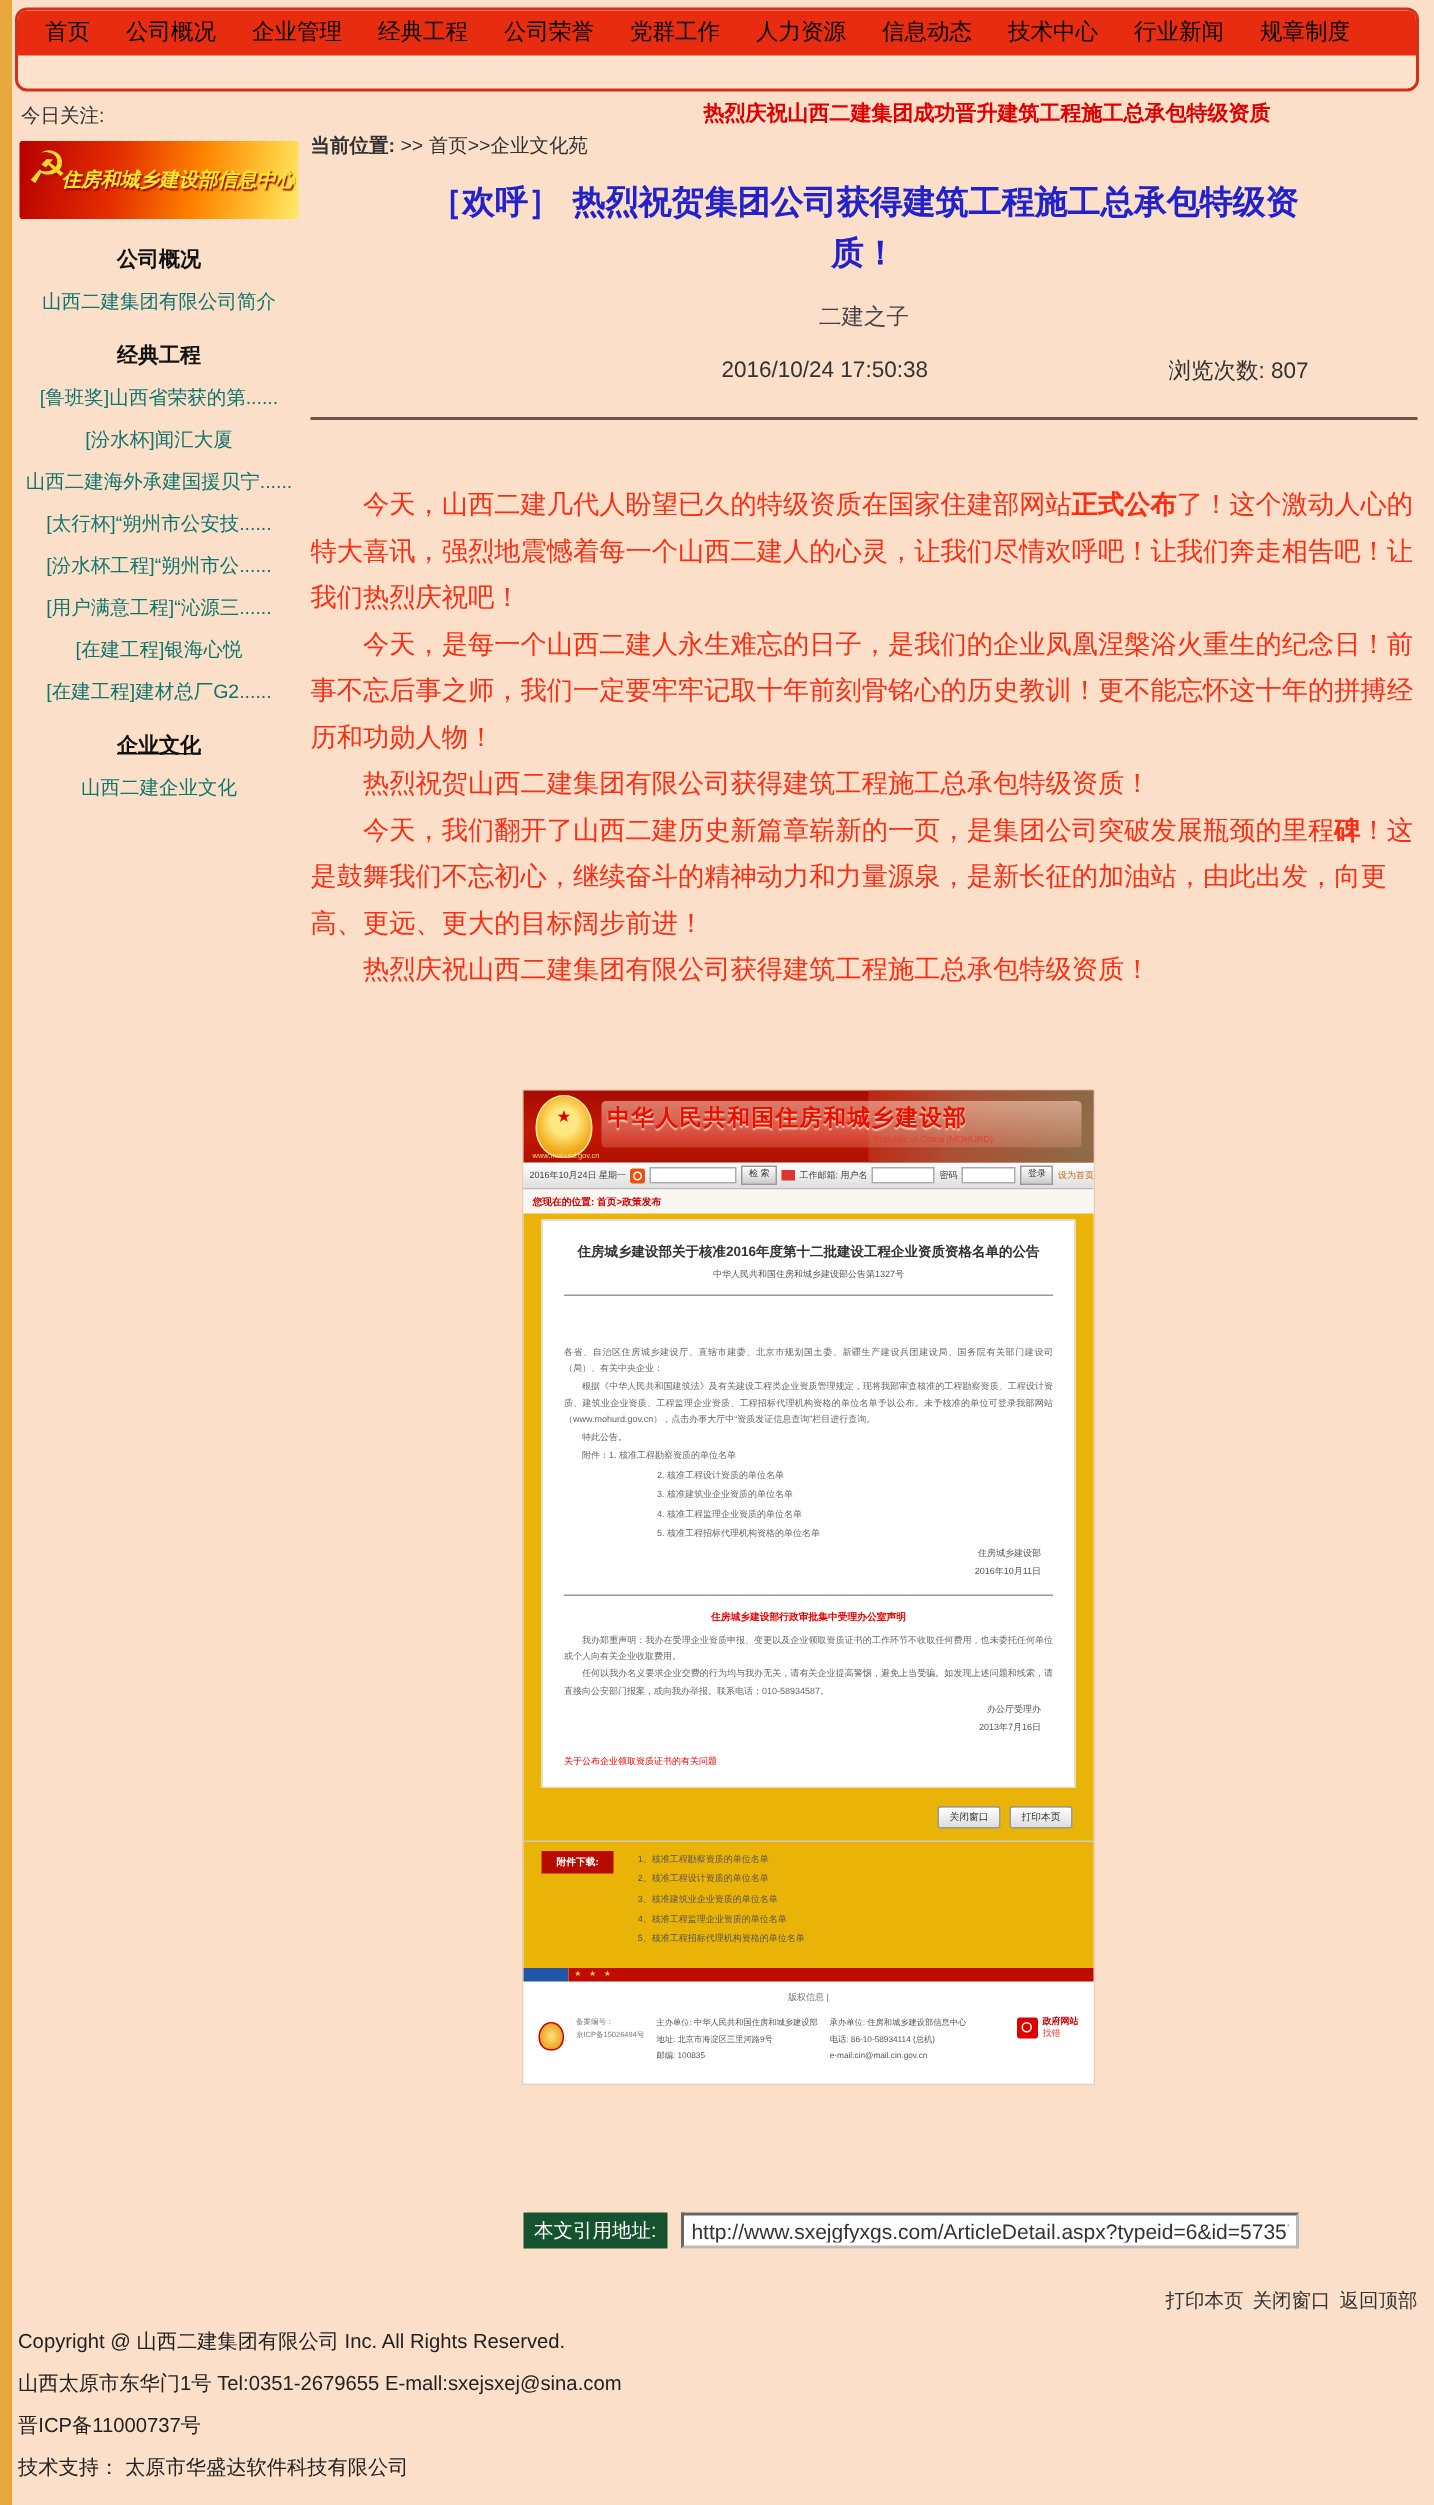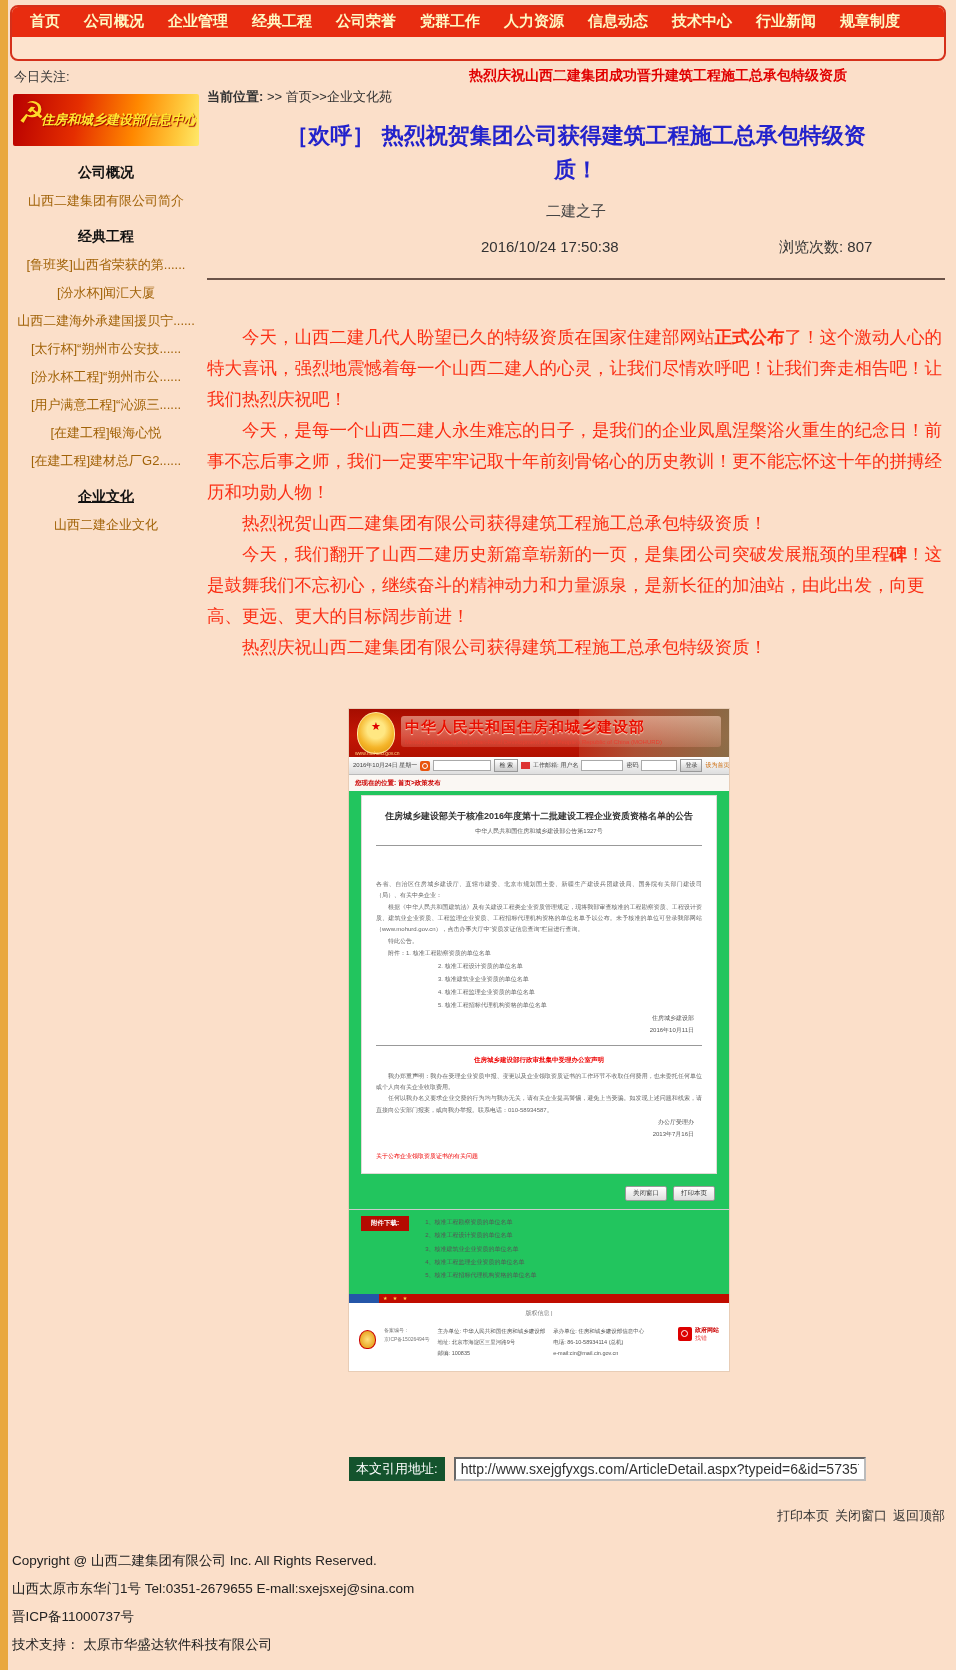--- a/index.html
+++ b/index.html
@@ -3,56 +3,56 @@
 <meta charset="utf-8">
 <style>
   html,body{margin:0;padding:0;}
   body{width:956px;height:1670px;position:relative;overflow:hidden;background:#fbdfc9;
        font-family:"Liberation Sans","DejaVu Sans",sans-serif;}
   .gold-strip{position:absolute;left:0;top:0;width:8px;height:1670px;background:#e9a83e;}
 
   
   .nav-box{position:absolute;left:10px;top:5px;width:932px;border:2px solid #d5301a;border-radius:8px;background:#fde3cd;overflow:hidden;}
   .nav-bar{background:#e82c10;display:flex;padding:5px 6px 6px;}
-  .nav-item{color:#fef9c3;font-weight:bold;font-size:15px;padding:0 12px;cursor:pointer;white-space:nowrap;}
+  .nav-item{color:#000000;font-weight:normal;font-size:15px;padding:0 12px;cursor:pointer;white-space:nowrap;}
   .nav-sub{height:22px;}
 
   
   .ticker{position:absolute;left:14px;top:68px;width:930px;height:18px;font-size:13px;color:#333;}
   .ticker-text{position:absolute;left:455px;top:-1px;color:#e10000;font-weight:bold;font-size:14px;white-space:nowrap;font-family:Liberation Serif, serif;}
 
   
   .sidebar{position:absolute;left:8px;top:88px;width:196px;text-align:center;}
   .sb-banner{width:186px;height:52px;margin:6px auto 12px;border-radius:2px;position:relative;overflow:hidden;
     background:linear-gradient(100deg,#b80000,#e52e00 35%,#ff8800 65%,#ffc93c 88%,#ffe96a);cursor:pointer;}
   .sb-banner .emblem{position:absolute;left:5px;top:1px;font-size:30px;color:#ffd92a;text-shadow:0 0 3px #a00;}
   .sb-banner .btxt{position:absolute;left:28px;right:2px;top:17px;font-size:13px;font-weight:bold;font-style:italic;
     color:#ffe92f;text-shadow:1px 1px 1px #900;white-space:nowrap;overflow:hidden;}
   .sb-head{font-size:14px;font-weight:bold;color:#111;margin:18px 0 3px;}
   .sb-head.u{text-decoration:underline;}
-  .sb-item{font-size:13px;color:#a16207;margin:10px 0;cursor:pointer;}
+  .sb-item{font-size:13px;color:#0f766e;margin:10px 0;cursor:pointer;}
 
   
   .main{position:absolute;left:207px;top:88px;width:738px;}
   .crumb{font-size:13px;color:#333;}
   .crumb .lbl{font-weight:bold;}
   .art-title{margin:12px 76px 0;text-align:center;color:#2222cc;font-size:22px;font-weight:bold;line-height:1.55;
     font-family:"DejaVu Serif","Liberation Serif",serif;}
   .art-author{margin-top:16px;text-align:center;color:#444;font-size:15px;}
   .art-meta{position:relative;margin-top:17px;height:20px;font-size:15px;color:#333;}
   .meta-date{position:absolute;left:274px;}
   .meta-views{position:absolute;left:572px;}
   .divider{margin-top:20px;border-top:2px solid #6b5348;}
   #article-body{margin-top:42px;}
   .art-p{margin:0;text-indent:2em;font-size:17.5px;line-height:31px;color:#fb2e14;
     font-family:"DejaVu Serif","Liberation Serif",serif;}
   .art-p .b{font-weight:bold;}
 
   
-  .embed{margin:46px 0 0 142px;width:380px;background:#fff;box-shadow:0 0 0 1px #e8cdb6;font-family:"Liberation Sans",sans-serif;}
+  .embed{margin:64px 0 0 142px;width:380px;background:#fff;box-shadow:0 0 0 1px #e8cdb6;font-family:"Liberation Sans",sans-serif;}
   .e-header{height:48px;background:linear-gradient(180deg,#a50d00,#c41606 55%,#b01000);position:relative;overflow:hidden;}
   .e-bld{position:absolute;right:0;top:0;width:150px;height:48px;
     background:linear-gradient(100deg,rgba(190,40,20,.95),rgba(170,90,60,.85) 40%,rgba(125,140,95,.75));}
   .e-emblem{position:absolute;left:8px;top:3px;width:36px;height:40px;border-radius:50% 50% 46% 46%;
     background:radial-gradient(circle at 50% 42%,#ffe782 0 30%,#f5b52a 60%,#d98a00);border:1px solid #ffeaa0;}
   .e-emblem:after{content:"★";position:absolute;left:0;right:0;top:7px;text-align:center;color:#d00;font-size:11px;}
   .e-band{position:absolute;left:52px;top:7px;width:312px;padding:2px 4px;border-radius:3px;
     background:linear-gradient(180deg,rgba(255,215,195,.55),rgba(255,170,150,.25));}
   .e-title{font-size:15px;font-weight:bold;color:#e80e00;letter-spacing:1px;white-space:nowrap;text-shadow:0 1px 1px #ffd9c2;}
   .e-title-en{font-size:6px;color:#e64030;white-space:nowrap;overflow:hidden;margin-top:2px;}
@@ -60,21 +60,21 @@
   .e-toolbar{height:17px;background:linear-gradient(#fff,#dedede);border-bottom:1px solid #bbb;display:flex;align-items:center;
     gap:3px;padding:0 4px;font-size:6px;color:#444;white-space:nowrap;overflow:hidden;}
   .tb-ico{width:10px;height:10px;background:#e8540f;border-radius:2px;position:relative;flex:none;}
   .tb-ico:after{content:"";position:absolute;left:2px;top:2px;width:4px;height:4px;border:1px solid #fff;border-radius:50%;}
   .tb-mail{width:9px;height:7px;background:#d33;flex:none;}
   .tb-input{background:#fff;border:1px solid #aaa;height:9px;flex:none;}
   .w56{width:56px}.w40{width:40px}.w34{width:34px}
   .tb-btn{border:1px solid #999;background:linear-gradient(#fff,#ccc);padding:0 4px;height:11px;line-height:11px;font-size:6px;color:#333;flex:none;}
   .tb-extra{color:#c60;}
   .e-crumb{padding:4px 6px 3px;font-size:6.5px;color:#c00;font-weight:bold;background:#faf7f3;}
-  .e-body{background:#22c55e;padding:2px 0 8px;}
+  .e-body{background:#eab308;padding:2px 0 8px;}
   .doc-card{margin:2px 12px;background:#fff;border:1px solid #e0dcd6;padding:14px 14px 10px;}
   .doc-title{font-size:9px;font-weight:bold;color:#333;text-align:center;line-height:1.4;}
   .doc-sub{font-size:6px;color:#555;text-align:center;margin-top:4px;}
   .doc-hr{border:none;border-top:1px solid #999;margin:9px 0;}
   .doc-space{height:24px;}
   .doc-p{font-size:6px;color:#666;line-height:1.9;margin:0;text-align:justify;}
   .ind{text-indent:2em;}
   .doc-attach-row{display:flex;margin-left:12px;}
   .doc-attach{font-size:6px;color:#666;line-height:2.15;}
   .doc-attach-list .doc-attach{margin-left:32px;}

